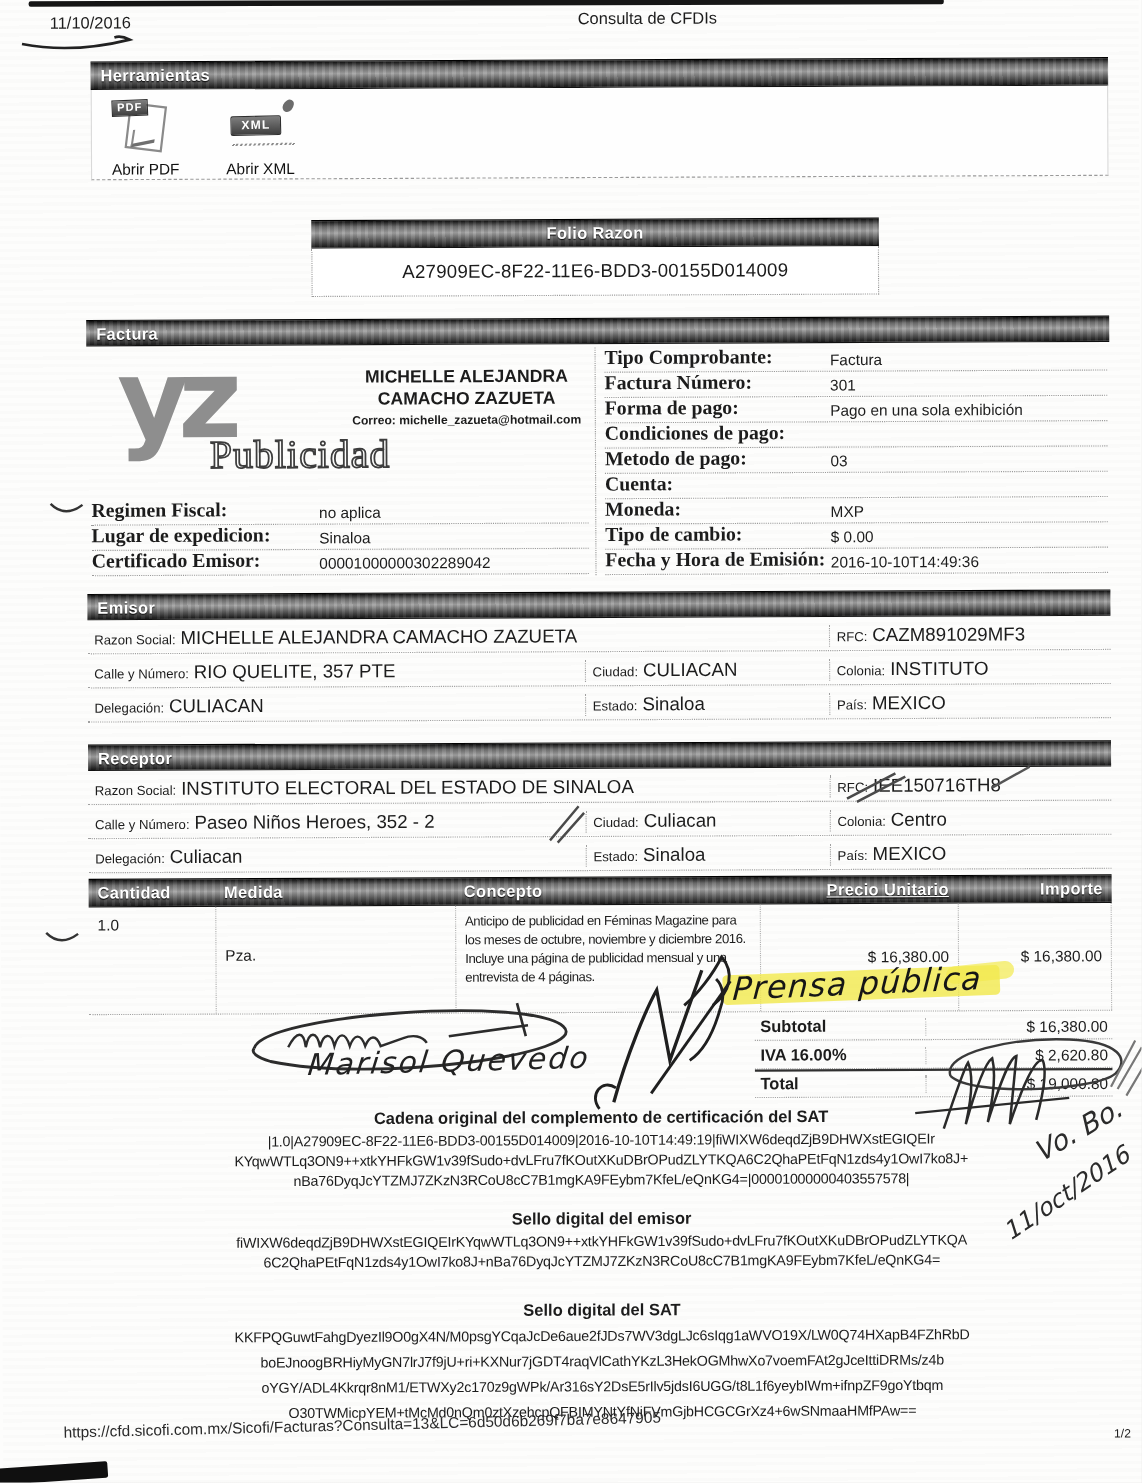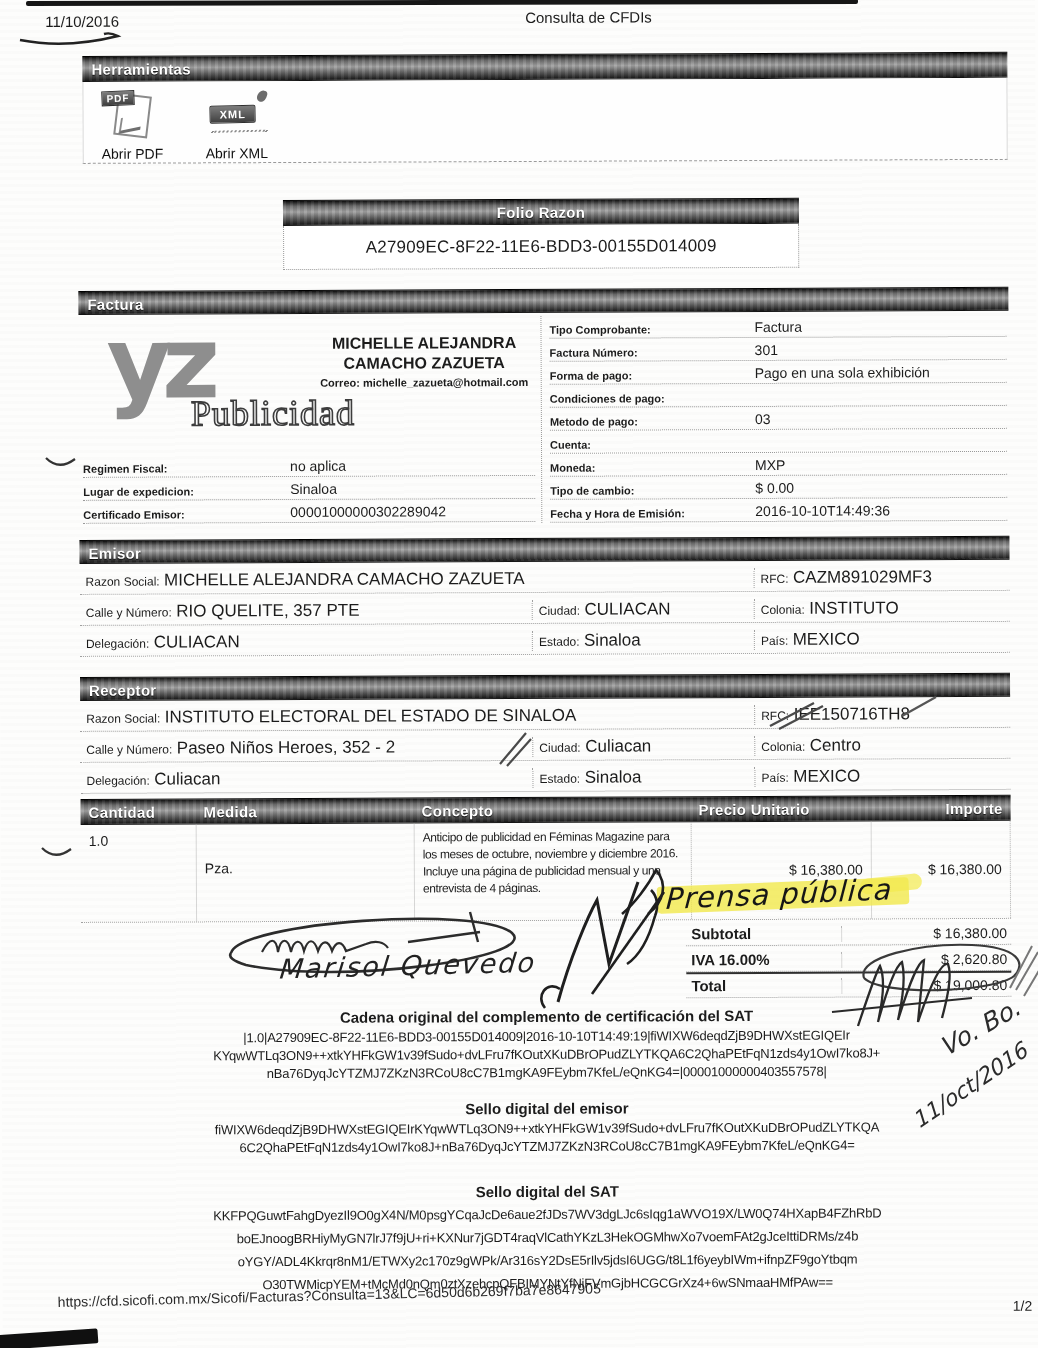--- a/index.html
+++ b/index.html
@@ -53,36 +53,36 @@
   .logoarea{position:absolute;left:0;top:0;width:300px;height:130px;}
   .logomark{position:absolute;left:28px;top:6px;font-family:"DejaVu Sans",sans-serif;font-weight:bold;
             font-size:100px;line-height:86px;color:#8e8e8e;letter-spacing:-10px;}
   .logoword{position:absolute;left:112px;top:78px;font-family:Liberation Serif, serif;font-size:36px;
             color:#fdfdfc;-webkit-text-stroke:1.6px #3d3d3d;letter-spacing:1px;}
   .namearea{position:absolute;left:218px;top:20px;width:255px;text-align:center;}
   .nm{font-size:16px;font-weight:bold;line-height:20px;}
   .correo{font-size:11px;font-weight:bold;margin-top:3px;}
   .leftfields{position:absolute;left:4px;top:140px;width:452px;}
   .frow{display:flex;height:23px;box-sizing:border-box;border-bottom:1px dotted #9a9a9a;align-items:flex-end;padding-bottom:2px;}
-  .frow .flbl{flex:0 0 207px;font-weight:bold;font-size:11px;}
+  .frow .flbl{flex:0 0 207px;font-weight:bold;font-size:18px;font-family:Liberation Serif, serif;}
   .frow .fval{flex:1;font-size:14px;}
   .rightfields{position:absolute;left:462px;top:3px;width:466px;border-left:1px dotted #9a9a9a;padding-left:8px;box-sizing:border-box;}
   .rightfields .frow .flbl{flex:0 0 205px;}
   
   .partybox{position:absolute;left:80px;width:930px;height:95px;}
   .pb-emisor{top:562px;} .pb-receptor{top:699px;}
   .prow{display:flex;height:31px;box-sizing:border-box;border-bottom:1px dotted #a0a0a0;align-items:flex-end;padding-bottom:3px;}
   .pcell{box-sizing:border-box;padding-left:6px;white-space:nowrap;overflow:hidden;}
   .c-main{flex:0 0 674px;} .c-a{flex:0 0 452px;} .c-b{flex:0 0 222px;border-left:1px dotted #a0a0a0;}
   .c-r{flex:1;border-left:1px dotted #a0a0a0;}
   .plbl{font-size:12px;} .pval{font-size:17px;}
   
   .hcell{box-sizing:border-box;padding:0 8px;}
   .h-cant{flex:0 0 115px;} .h-med{flex:0 0 218px;} .h-con{flex:0 0 277px;}
-  .h-pu{flex:0 0 180px;} .h-imp{flex:1;text-align:right;}
+  .h-pu{flex:0 0 180px;text-align:right;text-decoration:underline;} .h-imp{flex:1;text-align:right;}
   .itemrow{position:absolute;left:80px;top:823px;width:930px;height:98px;display:flex;
            box-sizing:border-box;border-bottom:1px dotted #a0a0a0;}
   .icell{box-sizing:border-box;padding:8px;font-size:14px;}
   .i-cant{flex:0 0 115px;}
   .i-med{flex:0 0 218px;border-left:1px dotted #b0b0b0;padding-top:36px;}
   .i-con{flex:0 0 277px;border-left:1px dotted #b0b0b0;font-size:12px;line-height:17px;letter-spacing:-0.4px;padding-top:6px;}
   .i-pu{flex:0 0 180px;border-left:1px dotted #b0b0b0;text-align:right;padding-top:40px;}
   .i-imp{flex:1;border-left:1px dotted #b0b0b0;border-right:1px dotted #b0b0b0;text-align:right;padding-top:40px;}
   
   .totals{position:absolute;left:685px;top:921px;width:325px;}
@@ -92,21 +92,21 @@
   .trow-total{border-top:2px solid #2f2f2f;}
   
   .satblock{position:absolute;left:80px;width:930px;text-align:center;}
   .sat-title{font-weight:bold;font-size:15px;margin-bottom:3px;}
   .sat-line{font-size:13px;line-height:18px;letter-spacing:-0.2px;}
   .blk-cadena{top:1008px;} .blk-selloe{top:1100px;} .blk-sellosat{top:1183px;}
   .blk-sellosat .sat-line{line-height:23px;}
   
   .footer-url{position:absolute;left:55px;top:1292px;font-size:14px;color:#2a2a2a;
               transform:rotate(-1.2deg);transform-origin:left center;}
-  .pagenum{position:absolute;left:1010px;top:1300px;font-size:14px;}
+  .pagenum{position:absolute;left:1010px;top:1300px;font-size:11px;}
   .wedge{position:absolute;left:-10px;top:1332px;width:108px;height:15px;background:#101010;
          border-radius:2px;transform:rotate(-4deg);}
   
   .ink{position:absolute;inset:0;z-index:6;pointer-events:none;}
   .hl-highlight{position:absolute;left:657px;top:882px;width:252px;height:27px;background:#f2e94f;
                 opacity:.82;border-radius:4px;transform:rotate(-2.2deg);z-index:5;}
   .hl-tail{position:absolute;left:860px;top:876px;width:62px;height:16px;background:#f2e94f;opacity:.7;
            border-radius:8px;transform:rotate(-6deg);z-index:5;}
   .hw{position:absolute;z-index:7;font-family:"DejaVu Sans",sans-serif;font-style:italic;color:#161616;white-space:nowrap;}
   .hw-prensa{left:666px;top:877px;font-size:29px;letter-spacing:1px;transform:rotate(-2.5deg) skewX(-6deg);}

